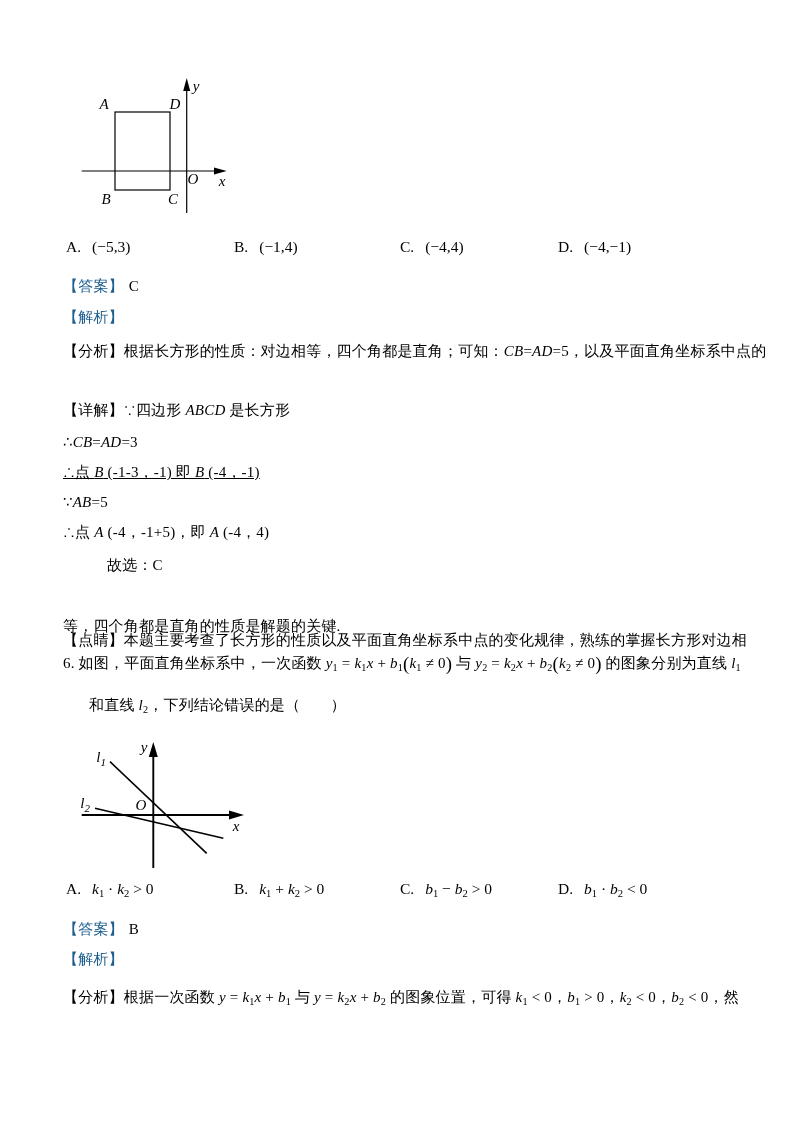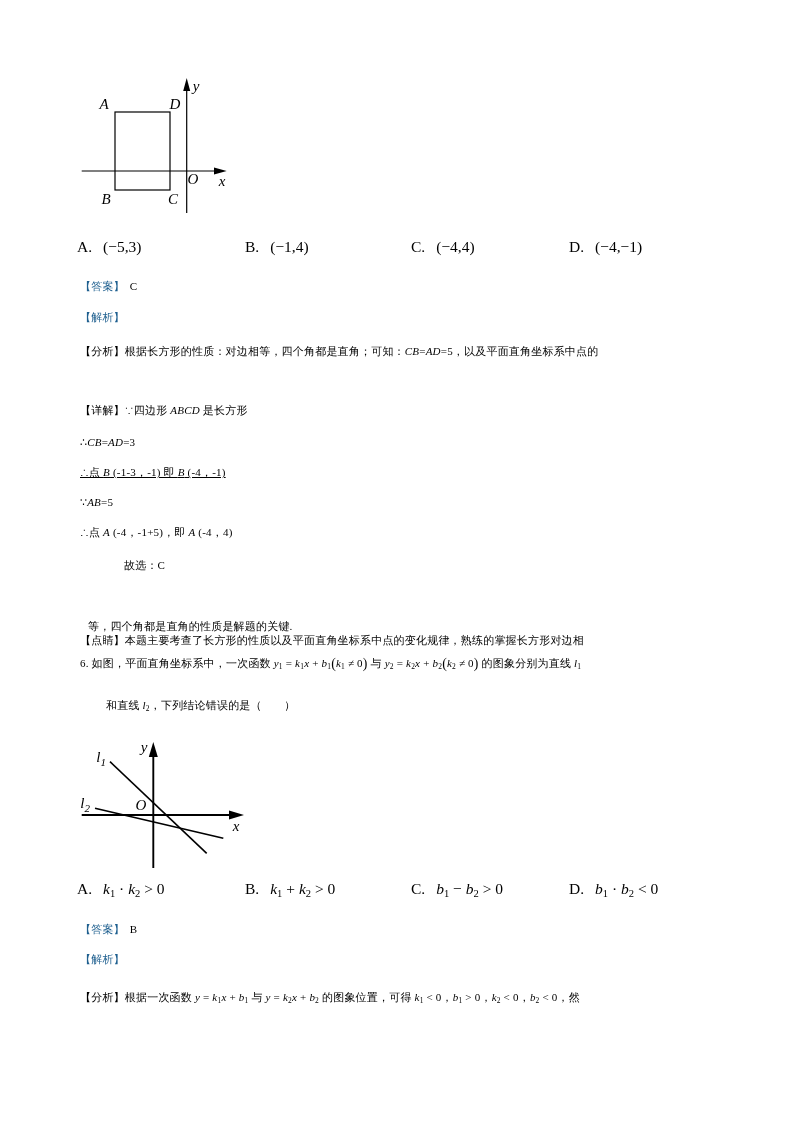--- a/index.html
+++ b/index.html
@@ -8,29 +8,29 @@
     position:relative;
     width:794px;height:1123px;
     margin:0 auto;
     background:#ffffff;
     font-family:"Liberation Serif","DejaVu Serif",serif;
     color:#000000;
     overflow:hidden;
   }
   .line{
     position:absolute;
-    left:80px;
+    left:63px;
     white-space:nowrap;
-    font-size:11px;
+    font-size:15px;
     line-height:22px;
     letter-spacing:0.2px;
   }
   .lab{color:#1e5f8f;}
   .ans{margin-left:5px;}
-  .optrow{position:absolute;left:11px;top:0;width:660px;height:26px;}
+  .optrow{position:absolute;left:0;top:0;width:660px;height:26px;}
   .opt{position:absolute;white-space:nowrap;font-size:15.5px;}
   .optval{margin-left:11px;}
   .it{font-style:italic;}
   .sb{font-size:0.68em;vertical-align:-0.3em;}
   .bg{font-size:1.25em;vertical-align:-0.08em;}
   svg{position:absolute;}
   svg text{font-family:"Liberation Serif","DejaVu Serif",serif;font-style:italic;font-size:15px;fill:#000;}
 </style>
 </head>
 <body>
@@ -73,21 +73,21 @@
 
   <div class="line" style="top:399px;"><span>【详解】∵四边形 </span><span class="it">ABCD</span><span> 是长方形</span></div>
   <div class="line" style="top:431px;"><span>∴</span><span class="it">CB</span><span>=</span><span class="it">AD</span><span>=3</span></div>
   <div class="line" style="top:461px;text-decoration:underline;"><span>∴点 </span><span class="it">B</span><span> (-1-3，-1) 即 </span><span class="it">B</span><span> (-4，-1)</span></div>
   <div class="line" style="top:491px;"><span>∵</span><span class="it">AB</span><span>=5</span></div>
   <div class="line" style="top:521px;"><span>∴点 </span><span class="it">A</span><span> (-4，-1+5)，即 </span><span class="it">A</span><span> (-4，4)</span></div>
 
   <div class="line" style="top:554px;margin-left:44px;">故选：C</div>
 
   <div class="line" style="top:585px;margin-top:44px;">【点睛】本题主要考查了长方形的性质以及平面直角坐标系中点的变化规律，熟练的掌握长方形对边相</div>
-  <div class="line" style="top:615px;margin-left:8px;">等，四个角都是直角的性质是解题的关键.</div>
+  <div class="line" style="top:615px;">等，四个角都是直角的性质是解题的关键.</div>
 
   <div class="line" style="top:652px;"><span>6. 如图，平面直角坐标系中，一次函数 </span><span class="it">y</span><span class="sb">1</span><span> = </span><span class="it">k</span><span class="sb">1</span><span class="it">x</span><span> + </span><span class="it">b</span><span class="sb">1</span><span class="bg">(</span><span class="it">k</span><span class="sb">1</span><span> ≠ 0</span><span class="bg">)</span><span> 与 </span><span class="it">y</span><span class="sb">2</span><span> = </span><span class="it">k</span><span class="sb">2</span><span class="it">x</span><span> + </span><span class="it">b</span><span class="sb">2</span><span class="bg">(</span><span class="it">k</span><span class="sb">2</span><span> ≠ 0</span><span class="bg">)</span><span> 的图象分别为直线 </span><span class="it">l</span><span class="sb">1</span></div>
   <div class="line" style="top:694px;margin-left:26px;"><span>和直线 </span><span class="it">l</span><span class="sb">2</span><span>，下列结论错误的是（　　）</span></div>
 
   <svg style="left:60px;top:730px;" width="220" height="150" viewBox="0 0 220 150">
 
     <line x1="93.3" y1="24" x2="93.3" y2="138" stroke="#000" stroke-width="1.9"></line>
     <polygon points="93.3,12 88.8,27 97.8,27" fill="#000"></polygon>
 
     <line x1="21.7" y1="85" x2="171" y2="85" stroke="#000" stroke-width="1.9"></line>

